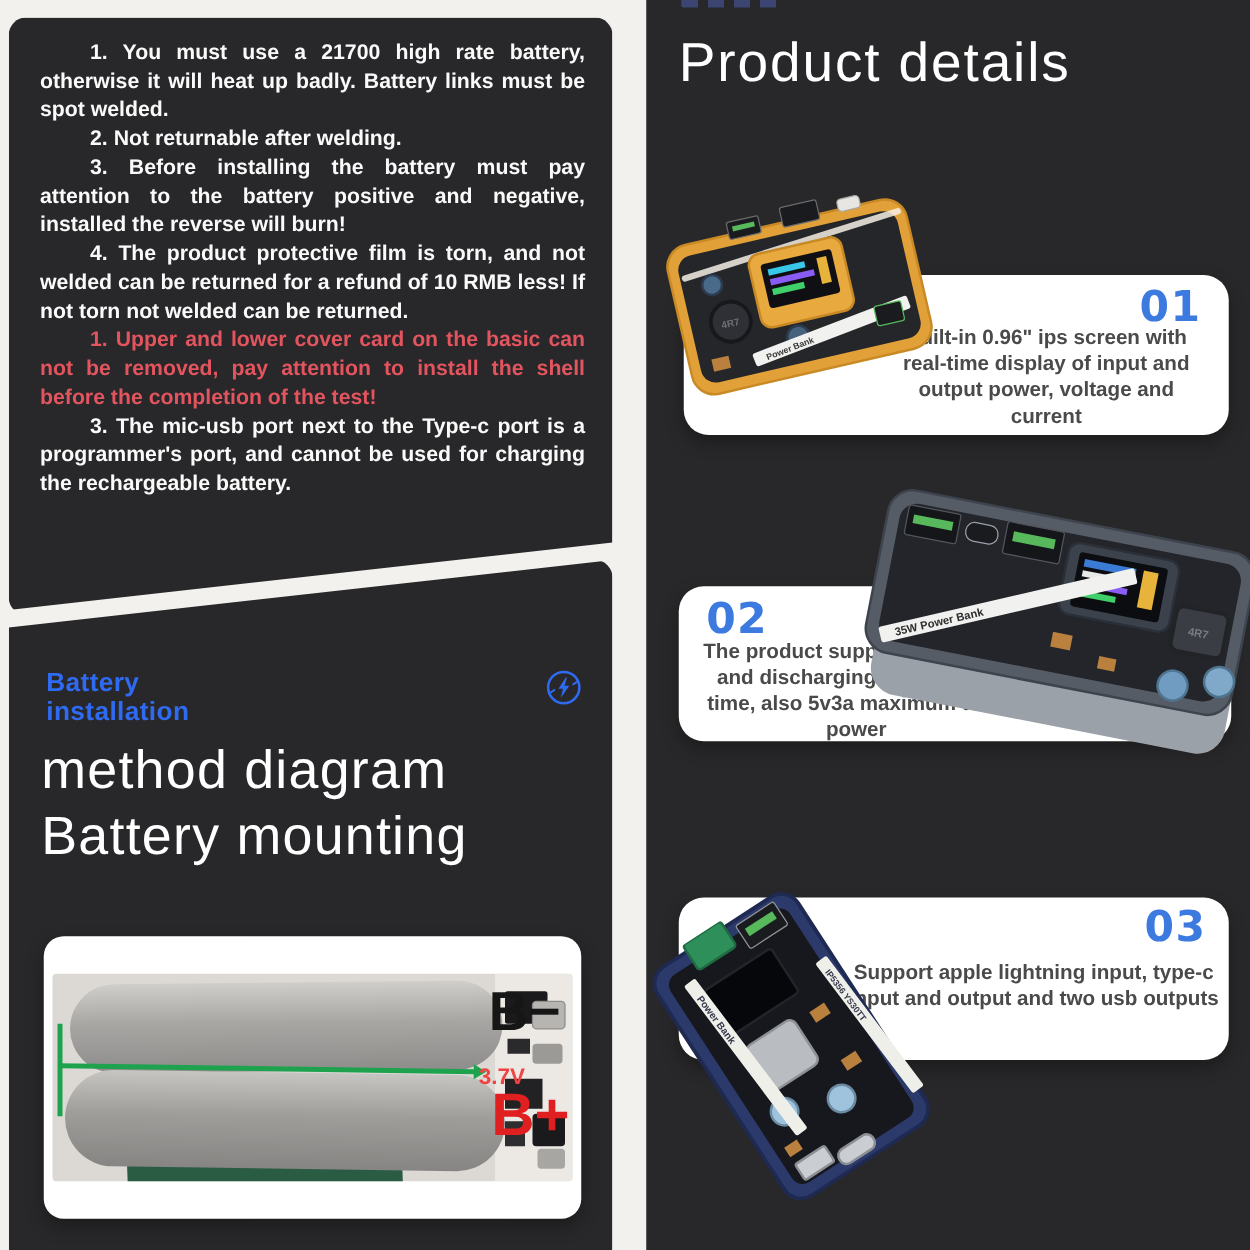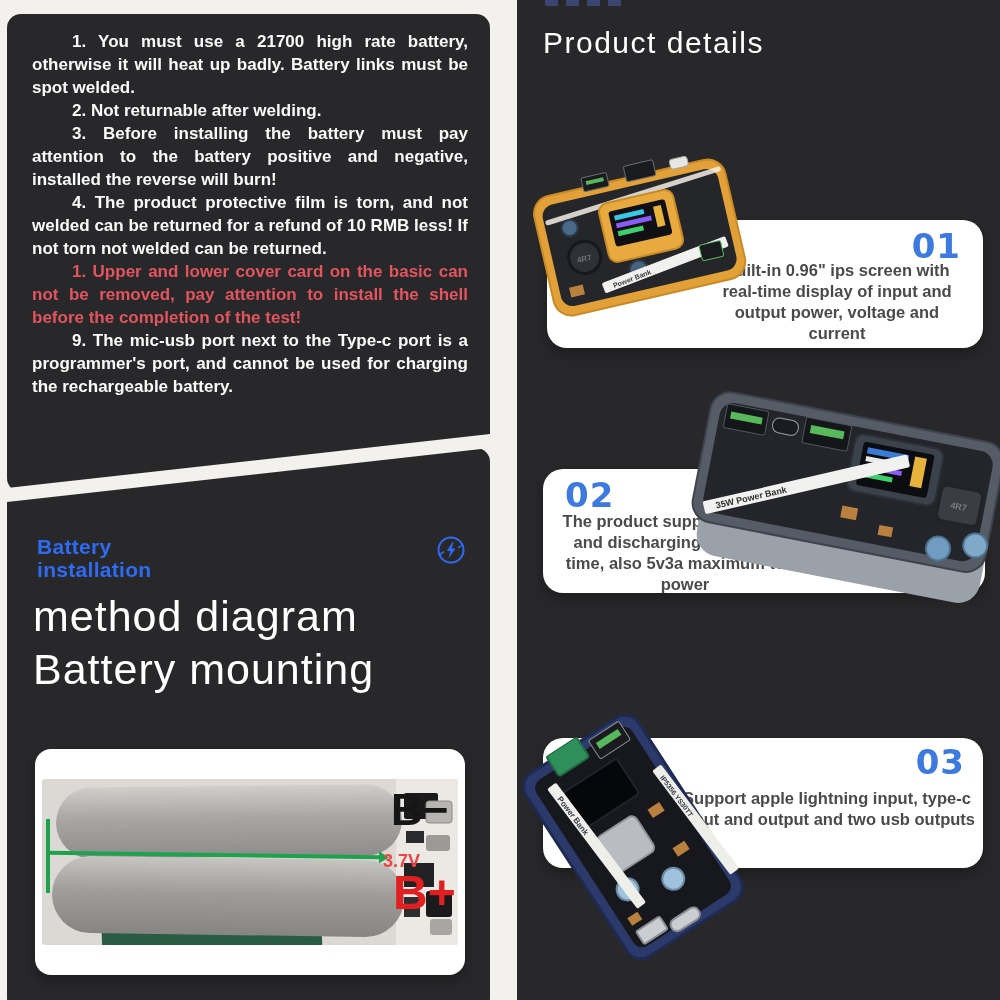--- a/index.html
+++ b/index.html
@@ -42,30 +42,30 @@
   .green-hline { position:absolute; left:6px; top:74px; width:332px; height:4px;
     background:#1EA24D; transform:rotate(.8deg); }
   .green-hline::after { content:""; position:absolute; right:-9px; top:-4px;
     border-left:10px solid #1EA24D; border-top:6px solid transparent; border-bottom:6px solid transparent; }
   .green-vline { position:absolute; left:4px; top:40px; width:4px; height:74px; background:#1EA24D; }
   .lbl-neg { position:absolute; left:356px; top:36px; font-size:44px; font-weight:bold; color:#161616; }
   .lbl-volt { position:absolute; left:348px; top:102px; font-size:18px; font-weight:bold; color:#ef4444; }
   .lbl-pos { position:absolute; left:358px; top:116px; font-size:48px; font-weight:bold; color:#E02020; }
 
   
-  .pd-title { position:absolute; left:26px; top:26px; color:#fff; font-size:30px;
+  .pd-title { position:absolute; left:26px; top:26px; color:#fff; font-size:44px;
     font-weight:500; letter-spacing:1.5px; }
   .remnant { position:absolute; left:28px; top:0; width:82px; height:6px; opacity:.85;
     background:repeating-linear-gradient(90deg,#3E4A7E 0 13px,transparent 13px 21px);
     border-radius:0 0 2px 2px; }
   .card { position:absolute; background:#fff; border-radius:20px;
     box-shadow:0 6px 14px rgba(0,0,0,.3); }
   #card-1 { left:30px; top:192px; width:436px; height:128px;margin-top:28px; }
   #card-2 { left:26px; top:469px; width:442px; height:124px; }
-  #card-3 { left:26px; top:738px; width:440px; height:130px; }
+  #card-3 { left:26px; top:718px; width:440px; height:130px; }
   .card-num { position:absolute; font-size:34px; font-weight:bold; color:#3D7AE0;
     letter-spacing:1px; font-family:"DejaVu Sans", sans-serif; }
   .card-text { position:absolute; font-size:16.5px; line-height:21px; font-weight:bold;
     color:#4A4A4A; text-align:center; }
   #card-1 .card-num { top:6px; right:22px; }
   #card-1 .card-text { top:40px; right:14px; width:264px; }
   #card-2 .card-num { top:6px; left:22px; }
   #card-2 .card-text { top:42px; left:14px; width:256px; }
   #card-3 .card-num { top:4px; right:18px; }
   #card-3 .card-text { top:50px; right:6px; width:300px; }
@@ -79,21 +79,21 @@
 </head>
 <body>
 
 <div class="panel" id="panel-warnings">
   <div class="warnings">
     <p>1. You must use a 21700 high rate battery, otherwise it will heat up badly. Battery links must be spot welded.</p>
     <p>2. Not returnable after welding.</p>
     <p>3. Before installing the battery must pay attention to the battery positive and negative, installed the reverse will burn!</p>
     <p>4. The product protective film is torn, and not welded can be returned for a refund of 10 RMB less! If not torn not welded can be returned.</p>
     <p class="red">1. Upper and lower cover card on the basic can not be removed, pay attention to install the shell before the completion of the test!</p>
-    <p>9. The mic-usb port next to the Type-c port is a programmer's port, and cannot be used for charging the rechargeable battery.</p>
+    <p>3. The mic-usb port next to the Type-c port is a programmer's port, and cannot be used for charging the rechargeable battery.</p>
   </div>
 </div>
 
 <div class="panel" id="panel-battery">
   <div class="batt-label">
     <div>Battery</div>
     <div>installation</div>
   </div>
   <div class="flash-wrap">
     <svg width="32" height="32" viewBox="0 0 32 32">

